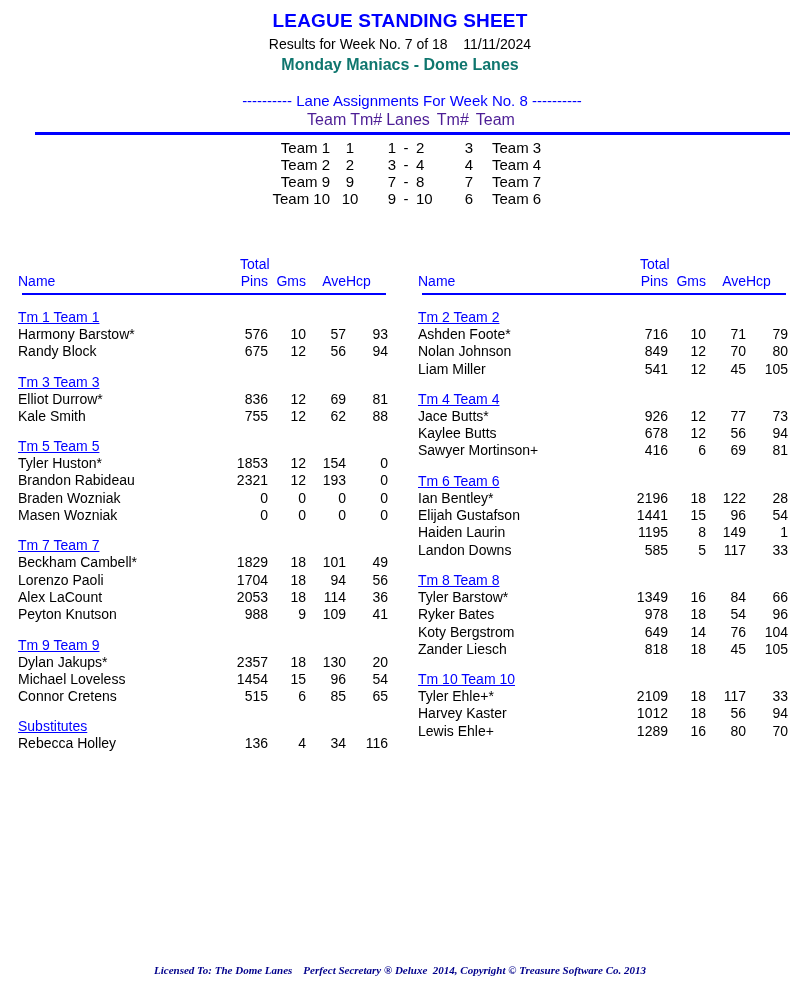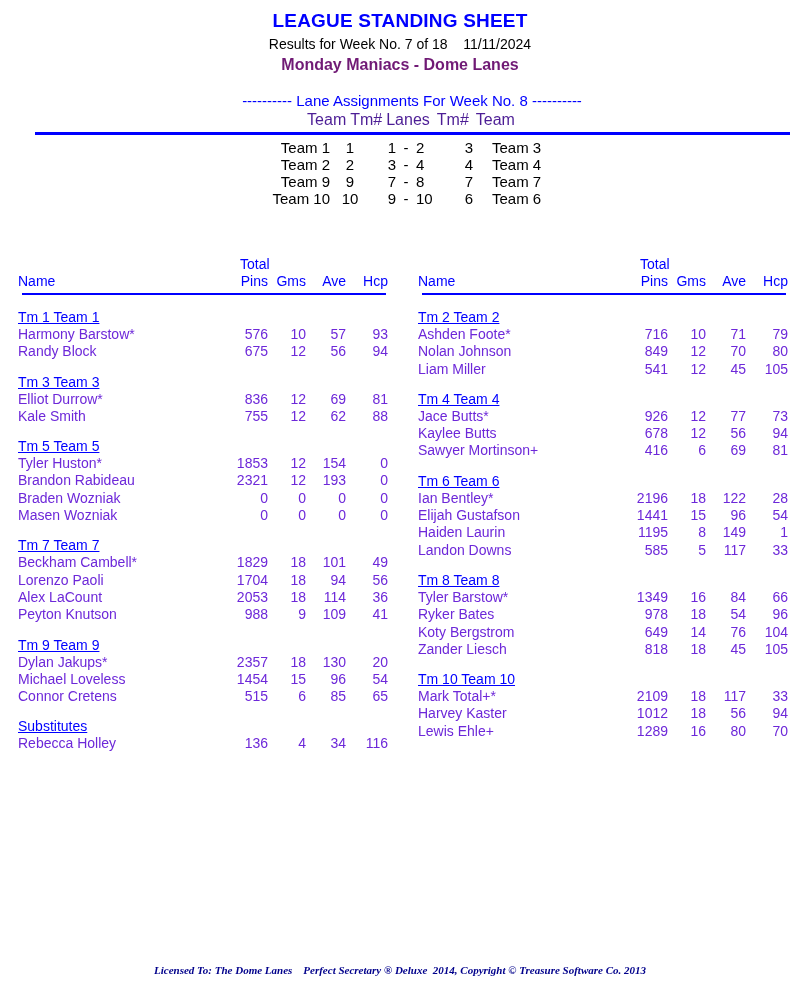--- a/index.html
+++ b/index.html
@@ -27,21 +27,21 @@
   }
   .title-sub {
     font-size: 14px;
     color: #000000;
     padding-top: 4px;
     white-space: pre;
   }
   .title-league {
     font-size: 16px;
     font-weight: bold;
-    color: #701a75;
+    color: #0f766e;
     padding-top: 4px;
   }
 
   
   .lanes-block { text-align: center; margin-top: 18px; padding-left: 24px; }
   .lanes-heading {
     font-size: 15px;
     color: #0000ff;
   }
   .lanes-colhead {
@@ -123,35 +123,35 @@
     color: #0000ff;
     text-decoration: underline;
     display: inline-block;
     line-height: 16px;
     margin-bottom: 1px;
   }
   table.players {
     border-collapse: collapse;
     width: 100%;
     font-size: 14px;
-    color: #6d28d9;
+    color: #000000;
   }
   table.players td { padding: 0; line-height: 17.3px; white-space: nowrap; }
   .p-name { text-align: left; }
   .p-pins { text-align: right; width: 54px; }
   .p-gms  { text-align: right; width: 38px; }
   .p-ave  { text-align: right; width: 40px; }
   .p-hcp  { text-align: right; width: 42px; }
 
   
   .h-name { text-align: left; padding-left: 6px; }
   .h-pins { text-align: right; width: 54px; }
   .h-gms  { text-align: right; width: 38px; }
   .h-ave  { text-align: right; width: 40px; }
-  .h-hcp  { text-align: right; width: 42px; }
+  .h-hcp  { width: 42px; }
 
   .subs-block { margin-top: 6px; }
 
   
   .footer {
     position: absolute;
     bottom: 8px;
     left: 0;
     width: 800px;
     text-align: center;
@@ -522,21 +522,21 @@
                   <td class="p-pins">818</td>
                   <td class="p-gms">18</td>
                   <td class="p-ave">45</td>
                   <td class="p-hcp">105</td>
                 </tr>
               </tbody>
             </table></div>
           <div class="team-block"><div class="team-name">Tm 10 Team 10</div><table class="players">
               <tbody>
                 <tr>
-                  <td class="p-name">Mark Total+*</td>
+                  <td class="p-name">Tyler Ehle+*</td>
                   <td class="p-pins">2109</td>
                   <td class="p-gms">18</td>
                   <td class="p-ave">117</td>
                   <td class="p-hcp">33</td>
                 </tr>
                 <tr>
                   <td class="p-name">Harvey Kaster</td>
                   <td class="p-pins">1012</td>
                   <td class="p-gms">18</td>
                   <td class="p-ave">56</td>

